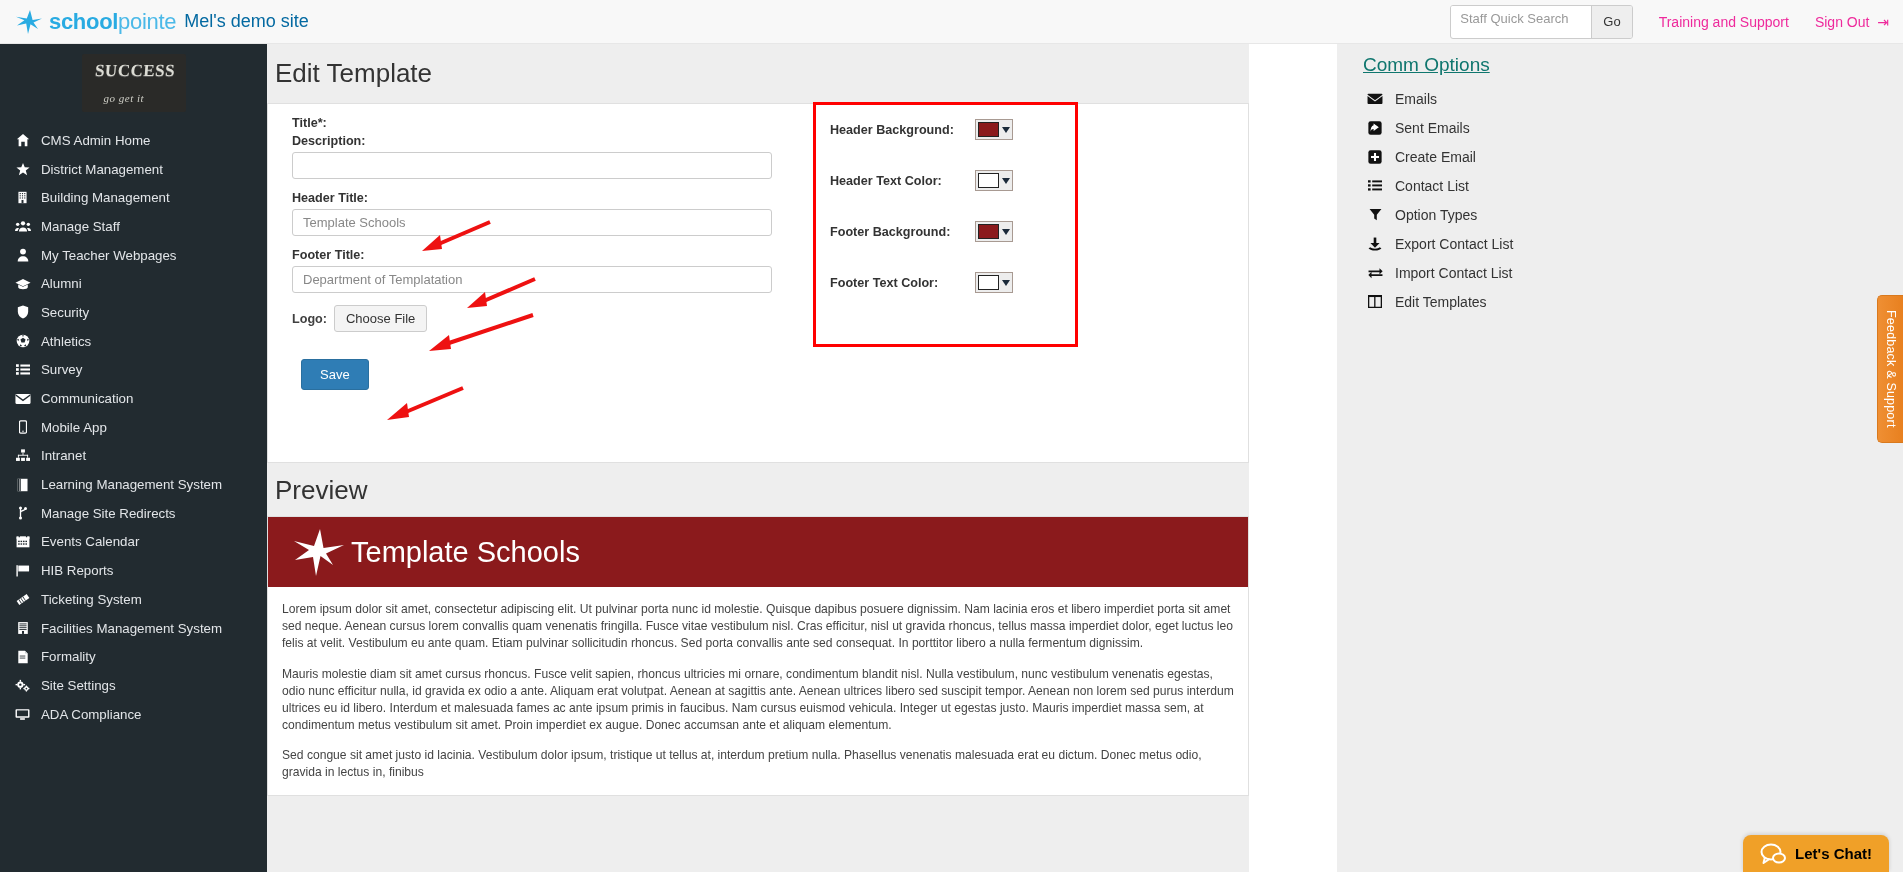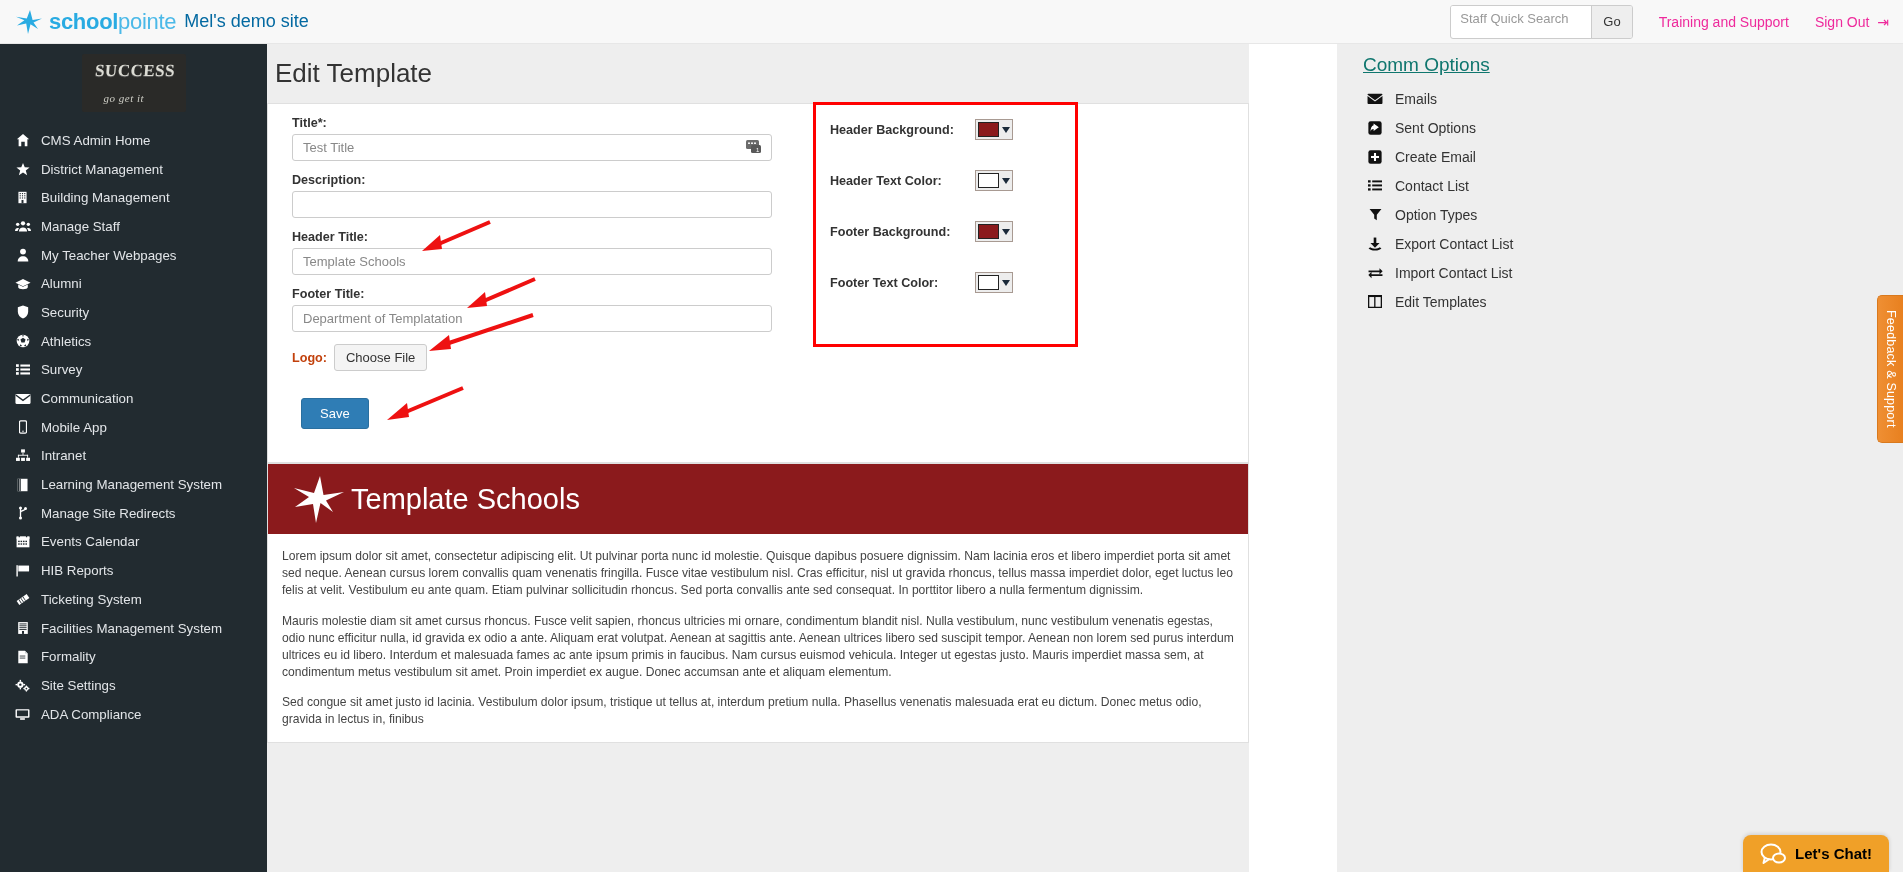--- a/index.html
+++ b/index.html
@@ -103,21 +103,21 @@
     font-family:"Liberation Sans", sans-serif; outline:none;
     margin-bottom:12px; display:block;
   }
   .fld-input::placeholder { color:#888; }
   .title-field-wrap { position:relative; width:480px; }
   .title-badge {
     position:absolute; right:9px; top:5px; width:17px; height:16px;
     pointer-events:none;
   }
   .logo-row { display:flex; align-items:center; margin-top:2px; }
-  .logo-label { font-size:12.6px; font-weight:bold; color:#c2410c; margin-right:7px; }
+  .logo-label { font-size:12.6px; font-weight:bold; color:#404040; margin-right:7px; }
   .choose-file-btn {
     border:1px solid #ccc; background:#f4f4f4; border-radius:3px;
     font-size:13px; color:#333; padding:5px 11px; cursor:pointer;
     font-family:"Liberation Sans", sans-serif;
   }
   .save-btn {
     margin:27px 0 0 33px; background:#2f7db5; border:1px solid #2a6f9f;
     color:#fff; font-size:13px; border-radius:3px; padding:7px 18px;
     cursor:pointer; font-family:"Liberation Sans", sans-serif; display:block;
   }
@@ -518,33 +518,20 @@
     </div>
 </div>
 
 <div class="main">
   <h1 class="page-title">Edit Template</h1>
 
   <div class="card">
     <div class="form-col">
 
       <label class="fld-label">Title*:</label>
-      <div class="title-field-wrap">
-        <input class="fld-input" type="text" placeholder="Test Title" style="">
-        <span class="title-badge">
-          <svg viewBox="0 0 17 16" width="17" height="16">
-            <rect x="0" y="1" width="13" height="9" rx="1.5" fill="#6b6b6b"></rect>
-            <rect x="2" y="3.5" width="2" height="1.4" fill="#fff"></rect>
-            <rect x="5" y="3.5" width="2" height="1.4" fill="#fff"></rect>
-            <rect x="8" y="3.5" width="2" height="1.4" fill="#fff"></rect>
-            <rect x="5" y="6" width="10" height="8" rx="1.5" fill="#595959"></rect>
-            <text x="10" y="13" font-size="6" fill="#fff" font-family="Liberation Sans, sans-serif">1</text>
-          </svg>
-        </span>
-      </div>
 
       <label class="fld-label">Description:</label>
       <input class="fld-input" type="text" placeholder="" style="">
 
       <label class="fld-label">Header Title:</label>
       <input class="fld-input" type="text" placeholder="Template Schools" style="">
 
       <label class="fld-label">Footer Title:</label>
       <input class="fld-input" type="text" placeholder="Department of Templatation" style="">
 
@@ -600,20 +587,21 @@
     <svg class="arrow" style="left:155px; top:207px;" width="115" height="45">
       <line x1="110" y1="4" x2="20" y2="34" stroke="#ee1111" stroke-width="4"></line>
       <polygon points="6,40 26,24 28,38" fill="#ee1111"></polygon>
     </svg>
     <svg class="arrow" style="left:115px; top:280px;" width="85" height="40">
       <line x1="80" y1="4" x2="18" y2="30" stroke="#ee1111" stroke-width="4"></line>
       <polygon points="4,36 24,19 26,33" fill="#ee1111"></polygon>
     </svg>
   </div>
 
+  <h2 class="preview-title">Preview</h2>
 
   <div class="preview-box">
     <div class="pv-header" style="background: rgb(139, 26, 28);">
       <span class="pv-star">
         <svg viewBox="0 0 56 50" width="56" height="50">
           <path d="M30 2 L33.5 21 L54 18 L36 26.5 L43 38 L30.5 29 L26 49 L23 30 L5 33 L19 23 L4 14 L24 19 Z" fill="#ffffff"></path>
         </svg>
       </span>
       <span class="pv-header-title" style="color: rgb(255, 255, 255);">Template Schools</span>
     </div>
@@ -637,21 +625,21 @@
         </span>
         <span>Emails</span>
       </a>
       <a class="comm-item">
         <span class="comm-ico">
           <svg viewBox="0 0 15 15" width="14" height="14">
             <rect x="0.4" y="0.4" width="14.2" height="14.2" rx="2.4" fill="#111"></rect>
             <path d="M6 4.6 L6 2.6 L11.6 6.6 L6 10.6 L6 8.6 C4.2 8.6 3.2 9.4 2.8 11.4 C2.6 8.2 3.7 5.2 6 4.6 Z" fill="#fff"></path>
           </svg>
         </span>
-        <span>Sent Options</span>
+        <span>Sent Emails</span>
       </a>
       <a class="comm-item">
         <span class="comm-ico">
           <svg viewBox="0 0 15 15" width="14" height="14">
             <rect x="0.4" y="0.4" width="14.2" height="14.2" rx="2.4" fill="#111"></rect>
             <g fill="#fff">
               <rect x="6.4" y="3.2" width="2.2" height="8.6"></rect>
               <rect x="3.2" y="6.4" width="8.6" height="2.2"></rect>
             </g>
           </svg>

